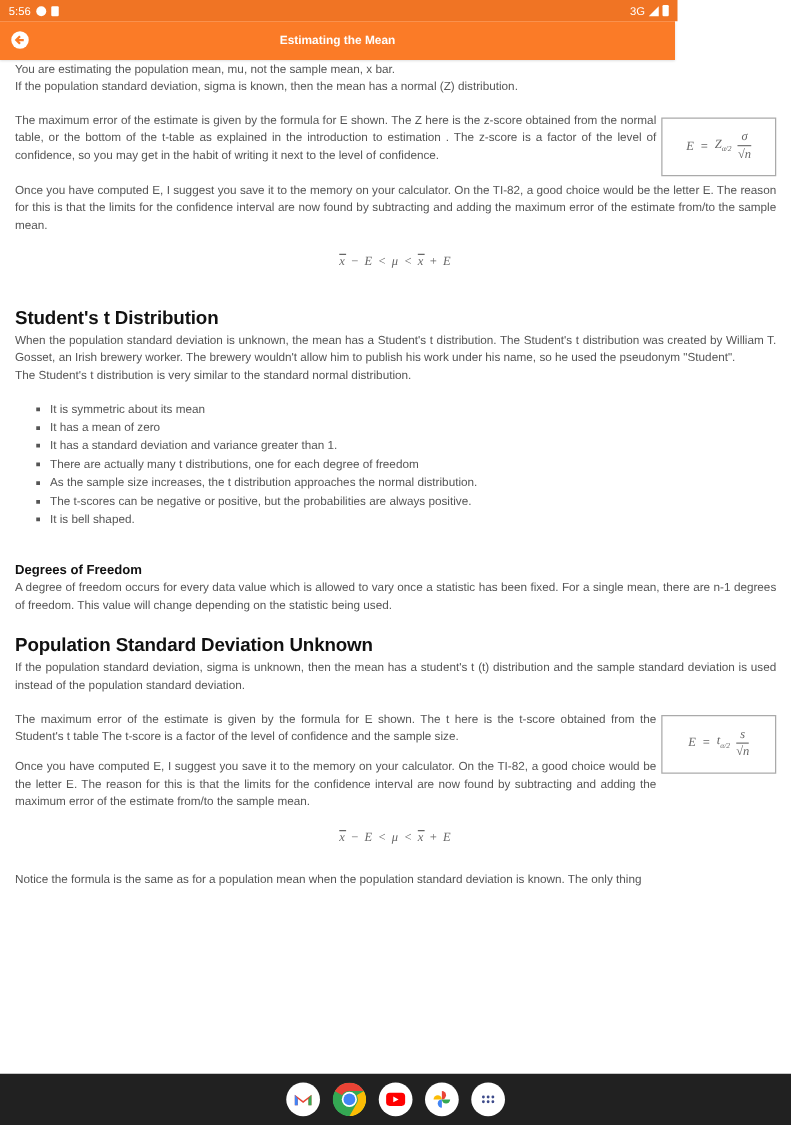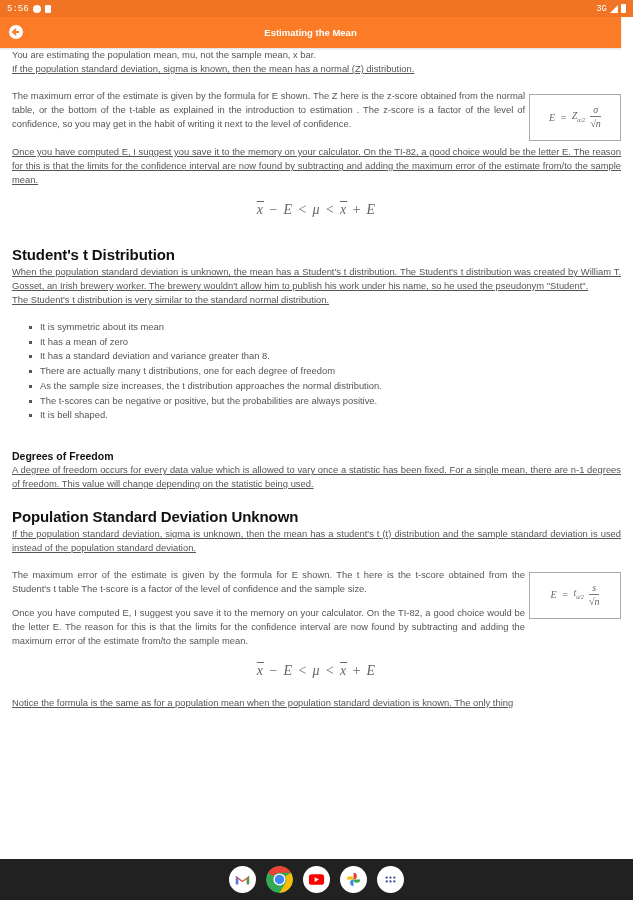--- a/index.html
+++ b/index.html
@@ -1,44 +1,44 @@
 <!DOCTYPE html>
 <html><head>
 <meta charset="utf-8">
 <style>
   * { box-sizing: border-box; margin: 0; padding: 0; }
   html, body { width: 633px; height: 900px; overflow: hidden; background: #fff; }
   body { font-family: "Liberation Sans", sans-serif; position: relative; }
 
-  .status-bar { position: absolute; top: 0; left: 0; width: 633px; height: 17px; background: #f07424; color: #fff; font-size: 9px; display: flex; align-items: center; padding: 0 7px; font-family: Liberation Mono, monospace; }
+  .status-bar { position: absolute; top: 0; left: 0; width: 542px; height: 17px; background: #f07424; color: #fff; font-size: 9px; display: flex; align-items: center; padding: 0 7px; }
   .status-left { display: flex; align-items: center; gap: 4px; }
   .status-right { margin-left: auto; display: flex; align-items: center; gap: 3px; }
   .sb-icon { display: inline-block; width: 8px; height: 8px; background: #fff; border-radius: 50%; }
   .sb-sim { display: inline-block; width: 6px; height: 8px; background: #fff; border-radius: 1px; }
   .sb-signal { width: 0; height: 0; border-left: 8px solid transparent; border-bottom: 8px solid #fff; display: inline-block; }
   .sb-battery { display: inline-block; width: 5px; height: 9px; background: #fff; border-radius: 1px; }
 
-  .app-bar { position: absolute; top: 17px; left: 0; width: 621px; height: 31px; background: #fb7b27; display: flex; align-items: center; justify-content: center; box-shadow: 0 1px 2px rgba(0,0,0,0.15); }
+  .app-bar { position: absolute; top: 17px; left: 0; width: 540px; height: 31px; background: #fb7b27; display: flex; align-items: center; justify-content: center; box-shadow: 0 1px 2px rgba(0,0,0,0.15); }
   .back-btn { position: absolute; left: 9px; top: 8px; width: 14px; height: 14px; border-radius: 50%; background: #fff; display: flex; align-items: center; justify-content: center; cursor: pointer; }
   .back-btn svg { width: 10px; height: 10px; }
   .app-title { color: #fff; font-weight: bold; font-size: 9.5px; }
 
   .content { position: absolute; top: 48px; left: 0; width: 633px; height: 834px; overflow: hidden; padding: 0 12px 0 12px; color: #555; font-size: 9.4px; line-height: 14px; }
   .content p { margin: 0; }
   .intro { margin-top: 22px; }
   h2 { font-size: 15px; color: #111; font-weight: bold; margin-top: 16px; line-height: 20px; letter-spacing: -0.1px; }
   h3 { font-size: 10.5px; color: #111; font-weight: bold; line-height: 14px; margin-top: 26px; }
-  .para { margin-top: 13px; text-align: justify; text-decoration: underline; }
+  .para { margin-top: 13px; text-align: justify; }
   .para-block { position: relative; margin-top: 13px; }
   .formula-box { float: right; width: 92px; height: 47px; border: 1px solid #aaa; background: #fff; margin: 5px 0 4px 4px; display: flex; align-items: center; justify-content: center; font-family: "Liberation Serif", serif; font-style: italic; color: #666; font-size: 10px; gap: 5px; }
   .formula-box .frac { display: flex; flex-direction: column; align-items: center; font-size: 10px; }
   .formula-box .frac .num { border-bottom: 1px solid #777; padding: 0 3px; line-height: 12px; }
   .formula-box .frac .den { line-height: 14px; }
   .formula-box sub { font-size: 6px; }
-  .interval { text-align: center; font-family: "Liberation Serif", serif; font-style: italic; color: #666; font-size: 14px; margin-top: 16px; letter-spacing: 1px; }
+  .interval { text-align: center; font-family: "Liberation Serif", serif; font-style: italic; color: #666; font-size: 10px; margin-top: 16px; letter-spacing: 1px; }
   .interval .xbar { text-decoration: overline; }
   ul { margin-top: 13px; padding-left: 28px; list-style: none; }
   ul li { position: relative; line-height: 14.7px; color: #555; }
   ul li::before { content: ""; position: absolute; left: -11px; top: 6px; width: 3px; height: 3px; background: #555; }
   .clearfix::after { content: ""; display: block; clear: both; }
 
   .nav-bar { position: absolute; bottom: 0; left: 0; width: 633px; height: 41px; background: #212121; display: flex; align-items: center; justify-content: center; gap: 10px; }
   .dock-app { width: 27px; height: 27px; border-radius: 50%; background: #fff; display: flex; align-items: center; justify-content: center; cursor: pointer; overflow: hidden; }
   .dock-app svg { width: 19px; height: 19px; }
 </style>
@@ -91,21 +91,21 @@
     <span class="xbar">x</span><span> − E &lt; μ &lt; </span><span class="xbar">x</span><span> + E</span>
   </div>
 
   <h2 style="margin-top:28px">Student's t Distribution</h2>
   <p class="para">When the population standard deviation is unknown, the mean has a Student's t distribution. The Student's t distribution was created by William T. Gosset, an Irish brewery worker. The brewery wouldn't allow him to publish his work under his name, so he used the pseudonym "Student".</p>
   <p class="para">The Student's t distribution is very similar to the standard normal distribution.</p>
 
   <ul>
     <li>It is symmetric about its mean</li>
     <li>It has a mean of zero</li>
-    <li>It has a standard deviation and variance greater than 8.</li>
+    <li>It has a standard deviation and variance greater than 1.</li>
     <li>There are actually many t distributions, one for each degree of freedom</li>
     <li>As the sample size increases, the t distribution approaches the normal distribution.</li>
     <li>The t-scores can be negative or positive, but the probabilities are always positive.</li>
     <li>It is bell shaped.</li>
   </ul>
 
   <h3>Degrees of Freedom</h3>
   <p class="para">A degree of freedom occurs for every data value which is allowed to vary once a statistic has been fixed. For a single mean, there are n-1 degrees of freedom. This value will change depending on the statistic being used.</p>
 
   <h2>Population Standard Deviation Unknown</h2>

